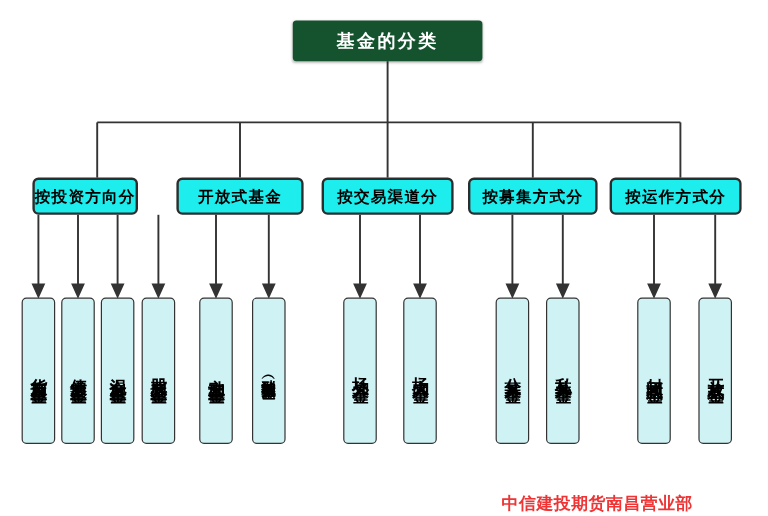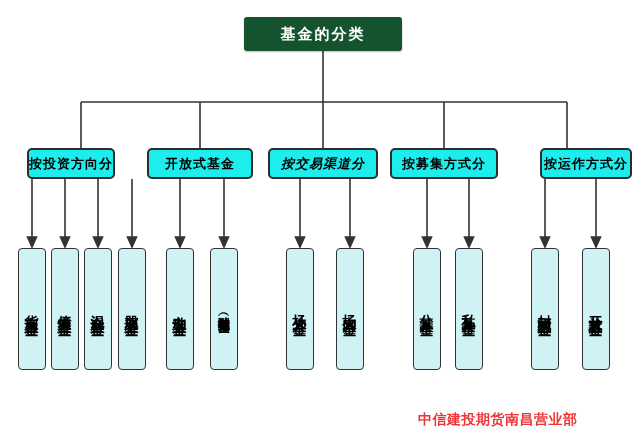--- a/index.html
+++ b/index.html
@@ -79,27 +79,27 @@
   <div class="node title-box" style="left:244px;width:158px;">
     <span>基金的分类</span>
   </div>
 
   <div class="node cat-box" style="left:27px;width:88px;">
     <span>按投资方向分</span>
   </div>
   <div class="node cat-box" style="left:147px;width:106px;">
     <span>开放式基金</span>
   </div>
-  <div class="node cat-box" style="left:268px;width:110px;font-style:italic;">
+  <div class="node cat-box" style="left:268px;width:110px;">
     <span>按交易渠道分</span>
   </div>
   <div class="node cat-box" style="left:390px;width:108px;text-align:center;">
     <span>按募集方式分</span>
   </div>
-  <div class="node cat-box" style="left:540px;width:92px;">
+  <div class="node cat-box" style="left:508px;width:110px;">
     <span>按运作方式分</span>
   </div>
 
   <div class="node leaf-box" style="left:18px;">
     <span class="vtext len5">货币型基金</span>
   </div>
   <div class="node leaf-box" style="left:51px;">
     <span class="vtext len5">债券型基金</span>
   </div>
   <div class="node leaf-box" style="left:84px;">

